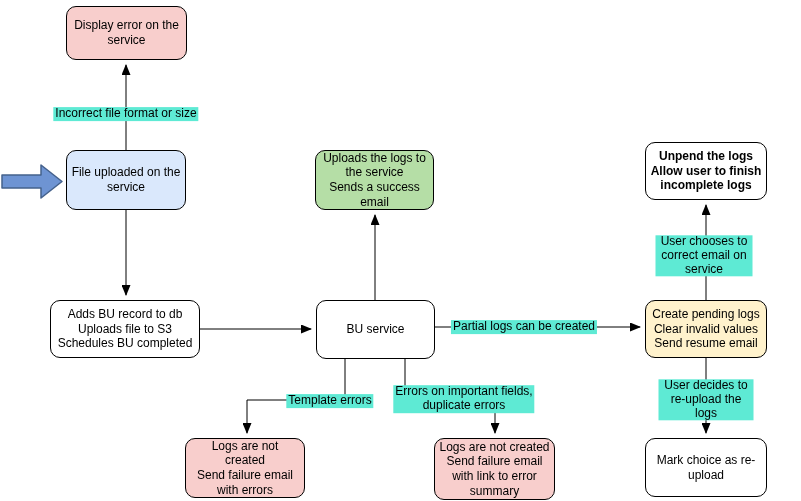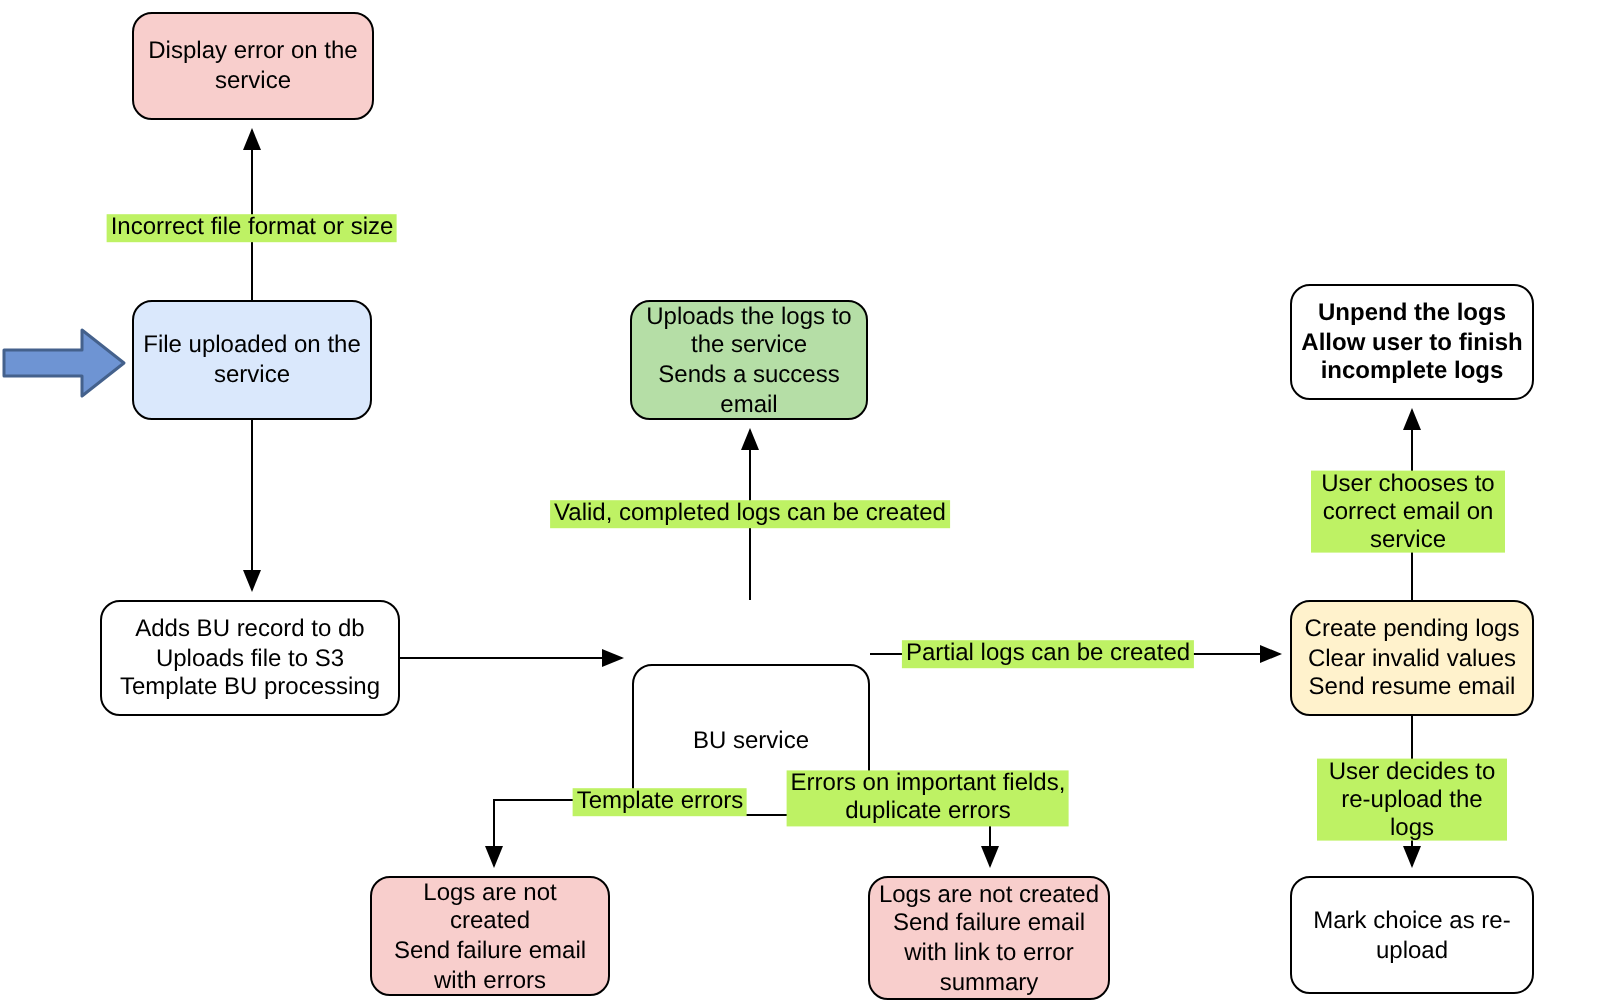--- a/index.html
+++ b/index.html
@@ -28,31 +28,31 @@
     align-items: center;
     justify-content: center;
     text-align: center;
     white-space: pre-line;
     line-height: 1.22;
     padding: 2px 4px;
   }
   .edge-label {
     position: absolute;
     transform: translate(-50%, -50%);
-    background: #bef264;
+    background: #5eead4;
     white-space: pre-line;
     text-align: center;
     line-height: 1.15;
     padding: 0 2px;
   }
   
   #n-display-error { left: 66px;  top: 6px;   width: 121px; height: 54px; }
   #n-file-uploaded { left: 66px;  top: 150px; width: 120px; height: 60px; }
   #n-adds-bu       { left: 50px;  top: 300px; width: 150px; height: 58px; }
-  #n-bu-service    { left: 316px; top: 300px; width: 119px; height: 76px; margin-top: 32px; }
+  #n-bu-service    { left: 316px; top: 300px; width: 119px; height: 59px; }
   #n-success       { left: 315px; top: 150px; width: 119px; height: 60px; }
   #n-unpend        { left: 645px; top: 142px; width: 122px; height: 58px; font-weight: bold; }
   #n-pending       { left: 645px; top: 300px; width: 122px; height: 58px; }
   #n-mark-reupload { left: 645px; top: 438px; width: 122px; height: 59px; }
   #n-fail-template { left: 185px; top: 438px; width: 120px; height: 60px; }
   #n-fail-fields   { left: 434px; top: 438px; width: 121px; height: 62px; }
   
   #l-incorrect   { left: 126px; top: 114px; }
   #l-correct     { left: 126px; top: 260px; }
   #l-valid       { left: 375px; top: 257px; }
@@ -92,21 +92,21 @@
   <svg id="block-arrow-svg">
     <polygon points="2,175 41,175 41,165 62,181.5 41,198 41,188 2,188" stroke="#44618C" stroke-width="1.5" stroke-linejoin="round" fill="#6E94D3"></polygon>
   </svg>
 
   <div class="node" id="n-display-error" style="background-color: rgb(248, 206, 204);">Display error on the service</div>
 
   <div class="node" id="n-file-uploaded" style="background-color: rgb(218, 232, 252);">File uploaded on the service</div>
 
   <div class="node" id="n-adds-bu" style="background-color: rgb(255, 255, 255);">Adds BU record to db
 Uploads file to S3
-Template BU processing</div>
+Schedules BU completed</div>
 
   <div class="node" id="n-bu-service" style="background-color: rgb(255, 255, 255);">BU service</div>
 
   <div class="node" id="n-success" style="background-color: rgb(181, 222, 166);">Uploads the logs to the service
 Sends a success email</div>
 
   <div class="node" id="n-unpend" style="background-color: rgb(255, 255, 255);">Unpend the logs
 Allow user to finish incomplete logs</div>
 
   <div class="node" id="n-pending" style="background-color: rgb(255, 242, 204);">Create pending logs
@@ -115,21 +115,20 @@
 
   <div class="node" id="n-mark-reupload" style="background-color: rgb(255, 255, 255);">Mark choice as re-upload</div>
 
   <div class="node" id="n-fail-template" style="background-color: rgb(248, 206, 204);">Logs are not created
 Send failure email with errors</div>
 
   <div class="node" id="n-fail-fields" style="background-color: rgb(248, 206, 204);">Logs are not created
 Send failure email with link to error summary</div>
 
   <div class="edge-label" id="l-incorrect">Incorrect file format or size</div>
-  <div class="edge-label" id="l-valid">Valid, completed logs can be created</div>
   <div class="edge-label" id="l-partial">Partial logs can be created</div>
   <div class="edge-label" id="l-choose">User chooses to correct email on service</div>
   <div class="edge-label" id="l-reupload">User decides to re-upload the logs</div>
   <div class="edge-label" id="l-template">Template errors</div>
   <div class="edge-label" id="l-errfields">Errors on important fields,
 duplicate errors</div>
 
 </div>
 
 </body></html>

